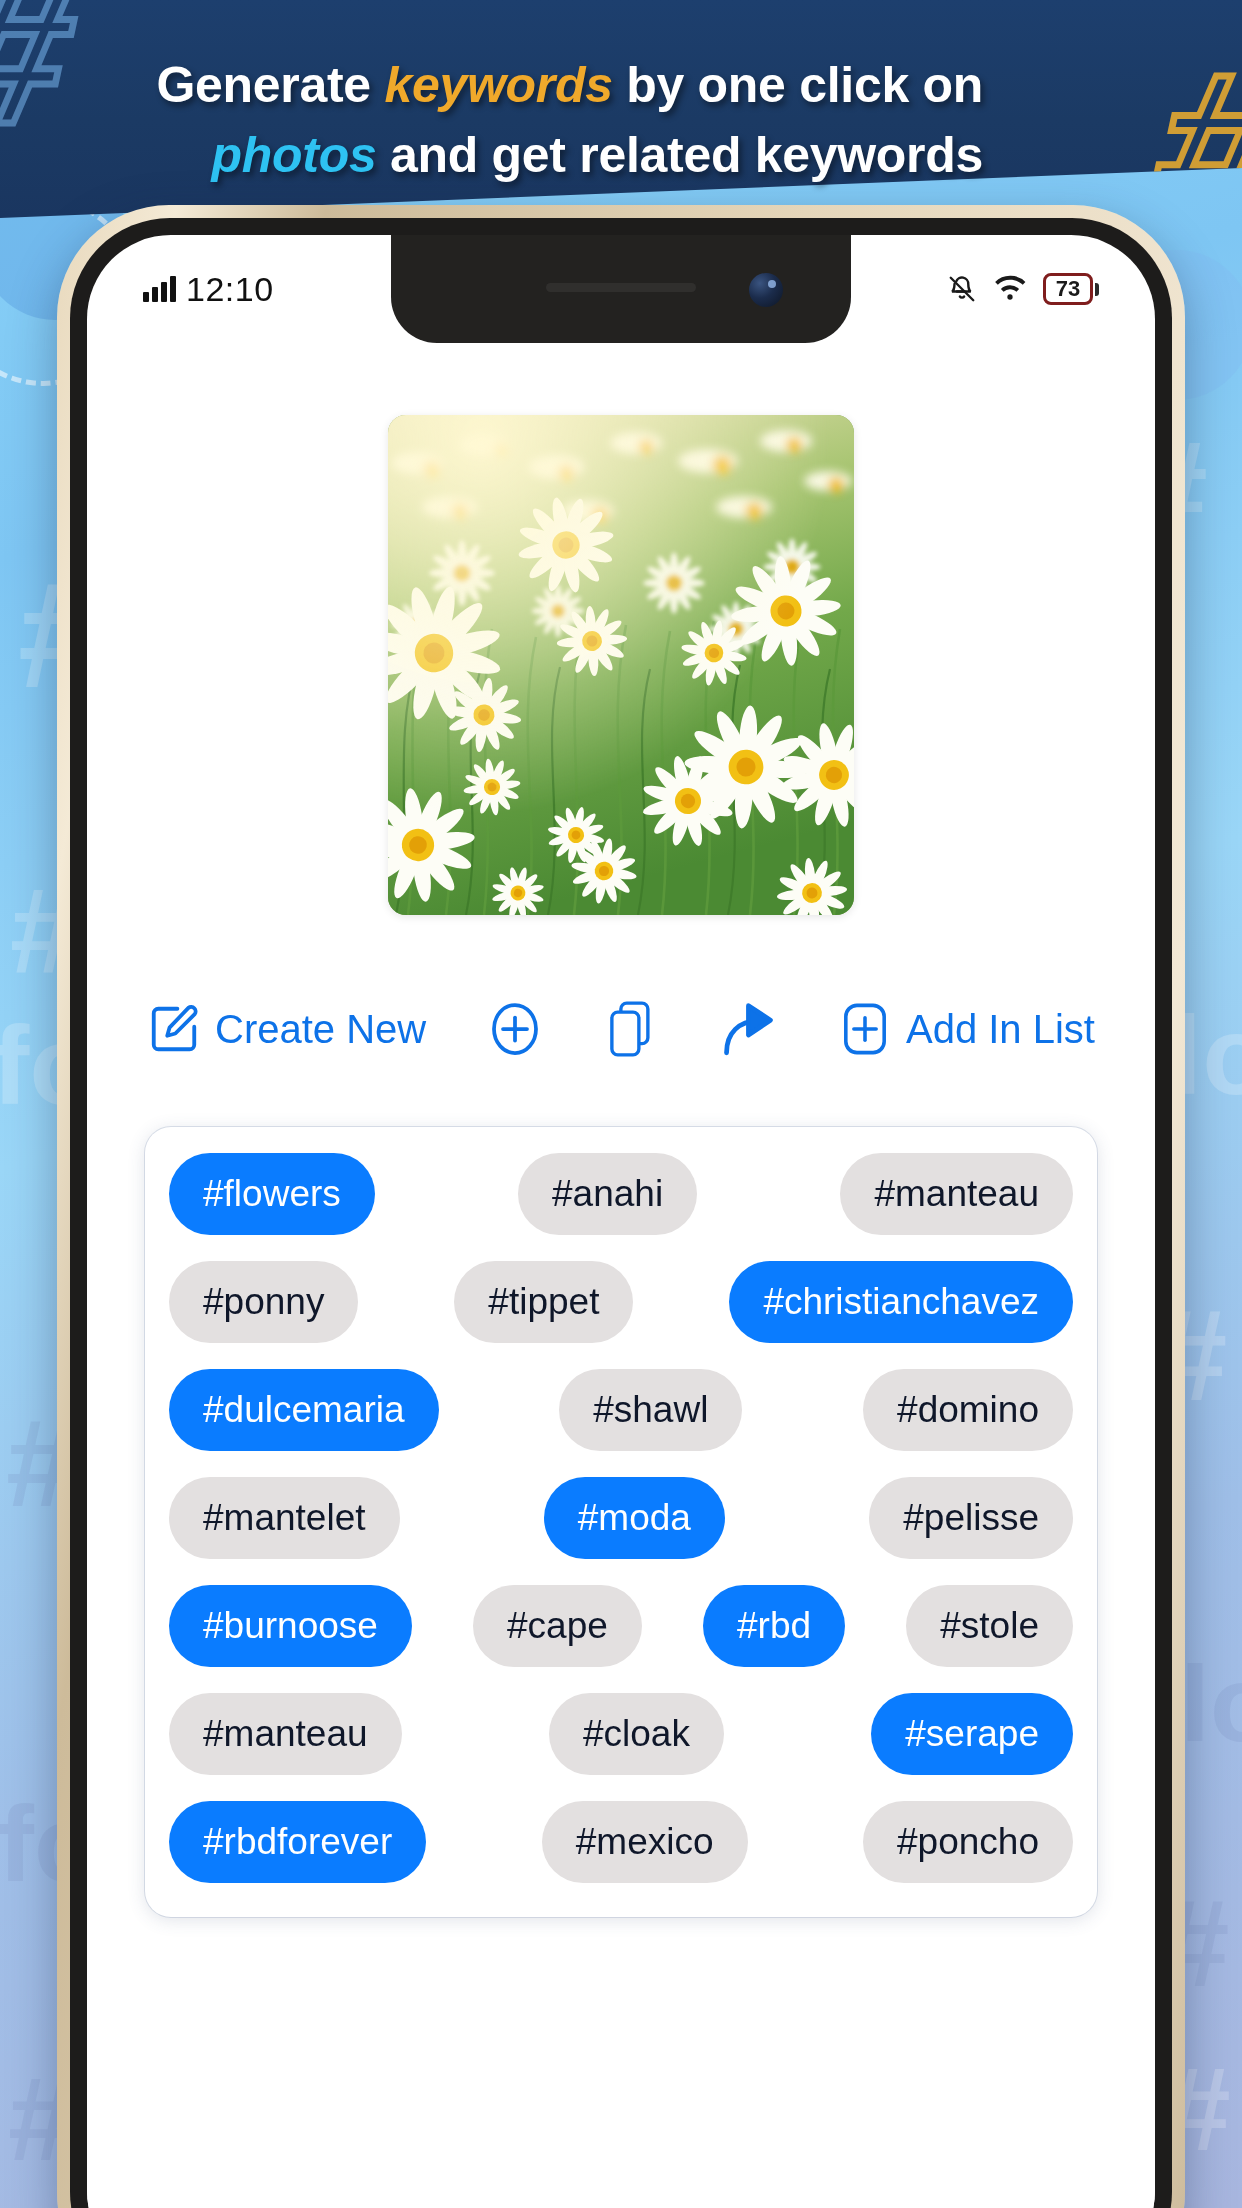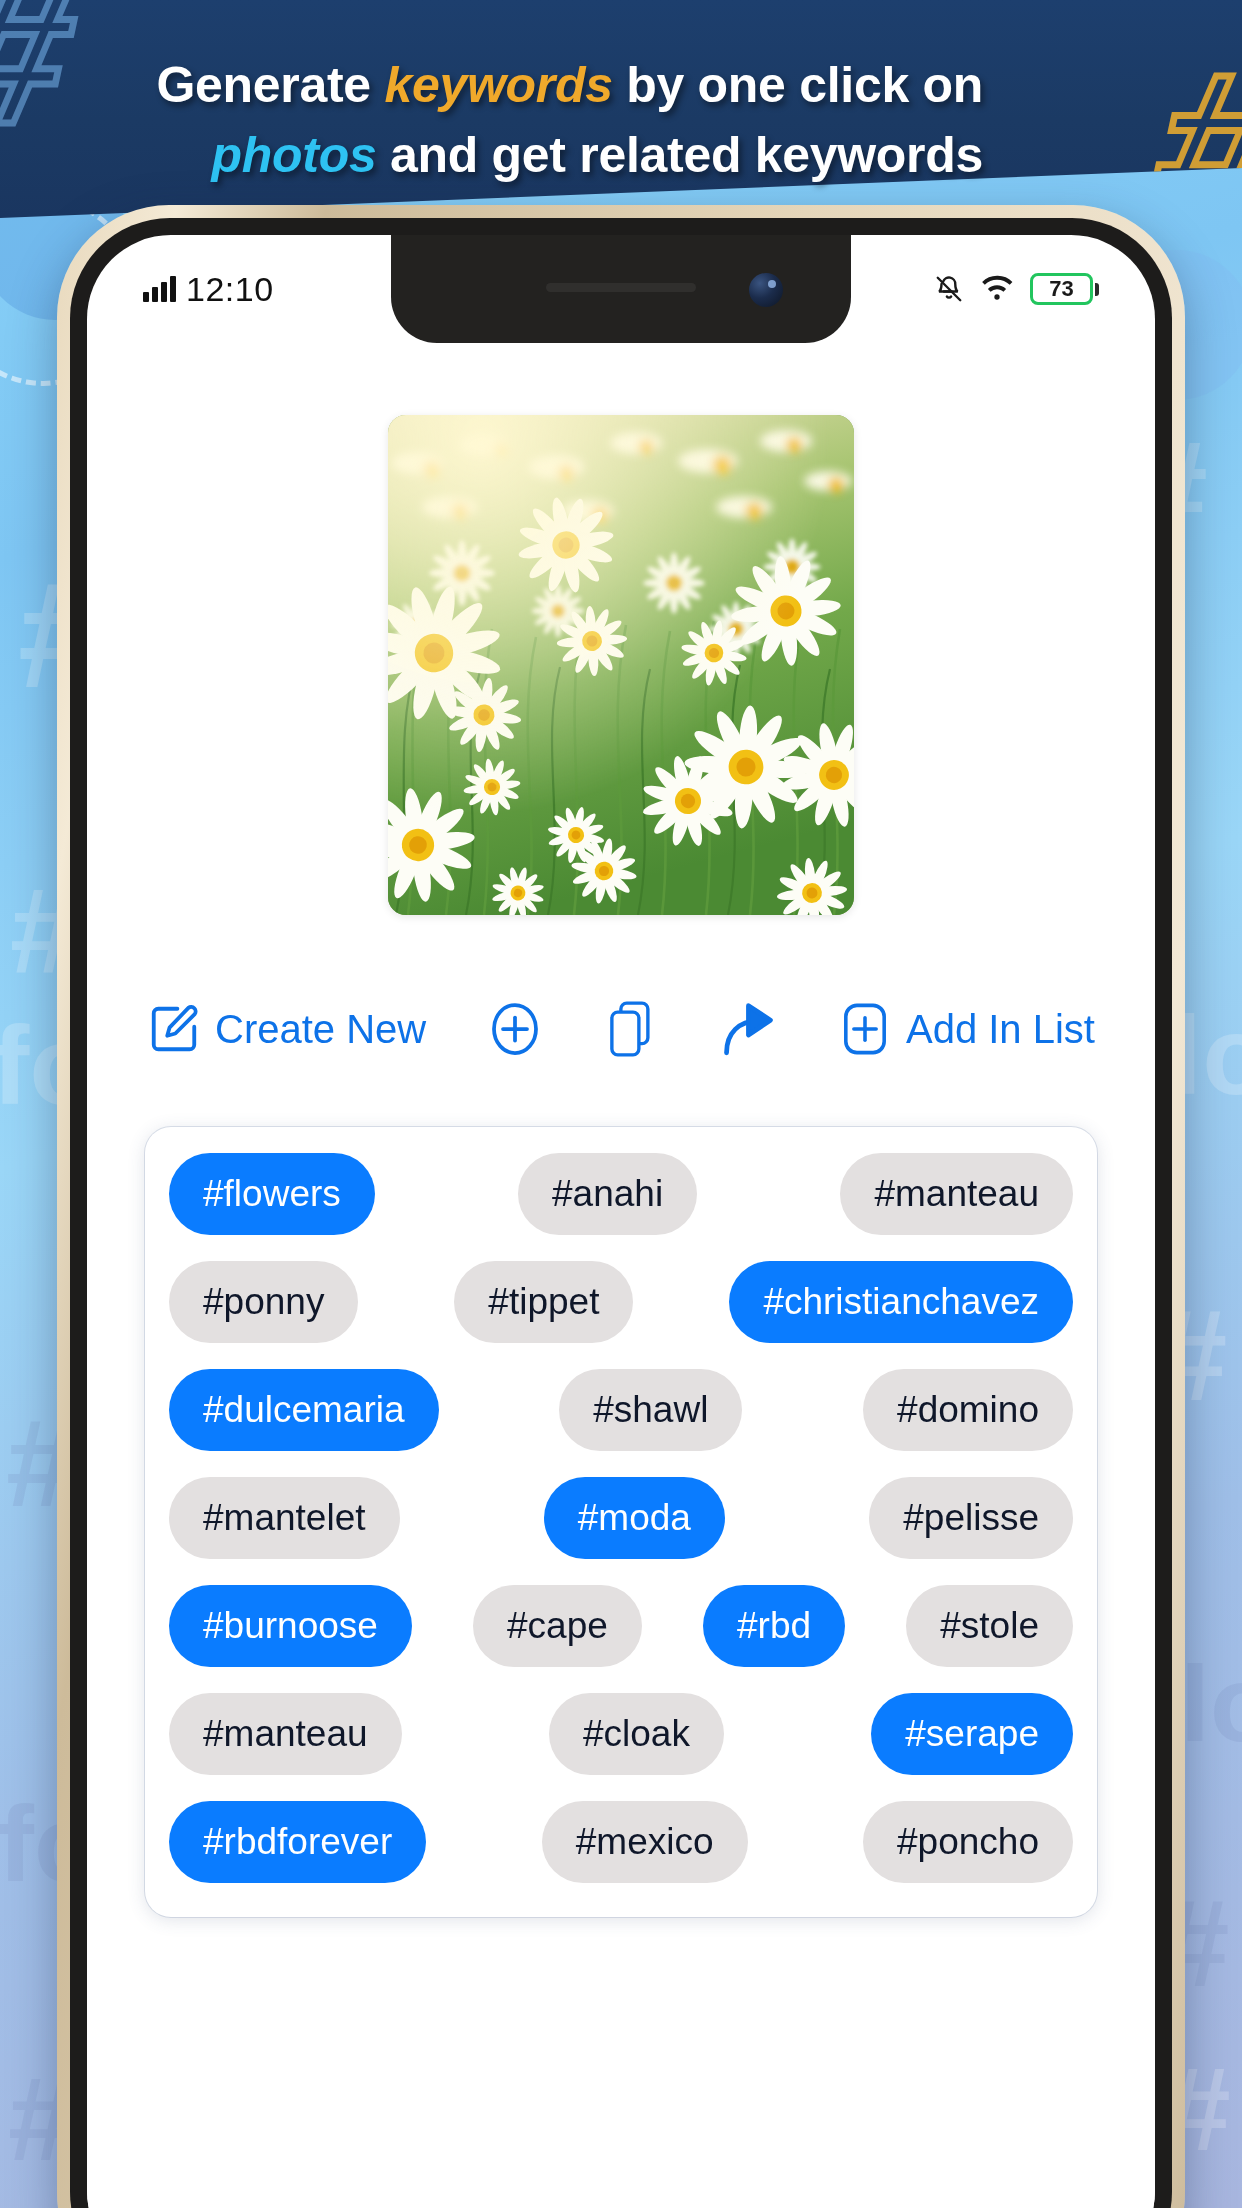--- a/index.html
+++ b/index.html
@@ -137,21 +137,21 @@
   #signal-icon i:nth-child(2){ height:15px; }
   #signal-icon i:nth-child(3){ height:20px; }
   #signal-icon i:nth-child(4){ height:26px; }
   #status-time { font-size:34px; font-weight:400; color:#111; letter-spacing:.5px; }
   #status-right { display:flex; align-items:center; gap:16px; }
   .st-ico { display:block; }
   #battery {
     display:flex; align-items:center;
   }
   #battery-body {
-    width:63px; height:32px; border:3px solid #22c55e; border-radius:8px;
+    width:50px; height:32px; border:3px solid #7f1d1d; border-radius:8px;
     display:flex; align-items:center; justify-content:center;
   }
   #battery-level {
     font-size:22px; font-weight:700; color:#1a1a1a;
   }
   #battery-cap {
     width:4px; height:13px; background:#2a2a2a; border-radius:0 3px 3px 0; margin-left:2px;
   }
 
   

